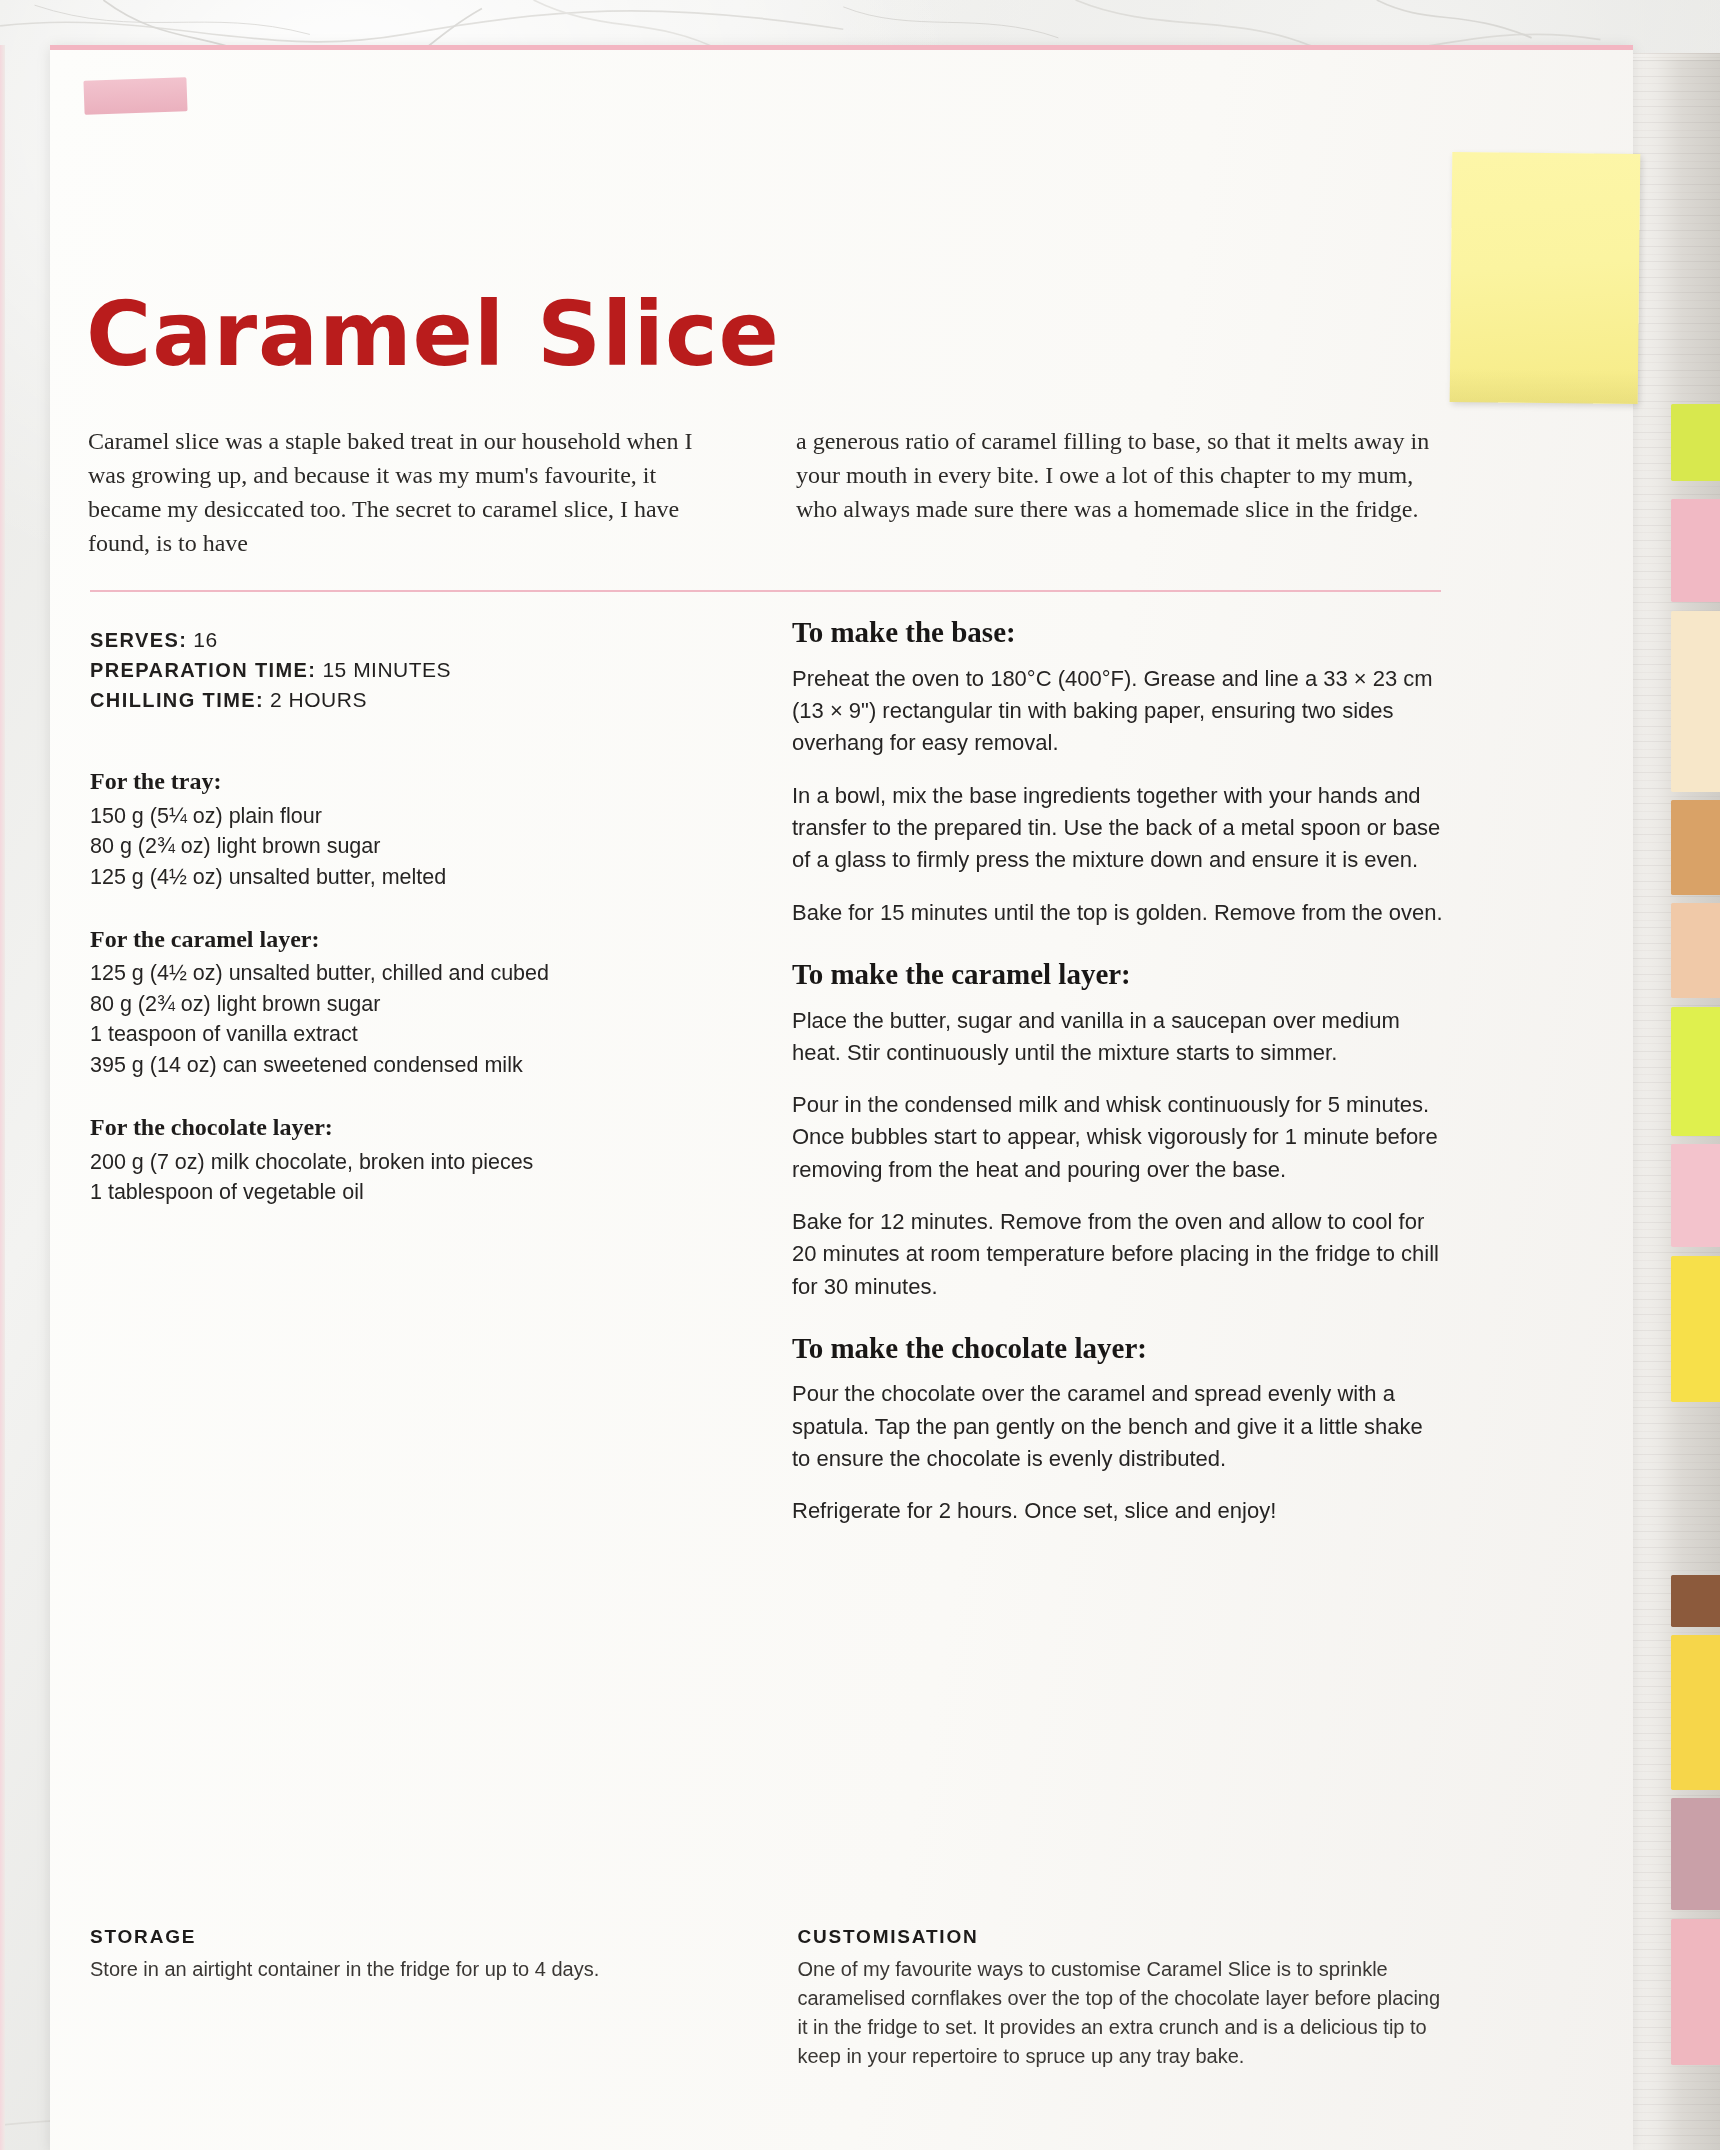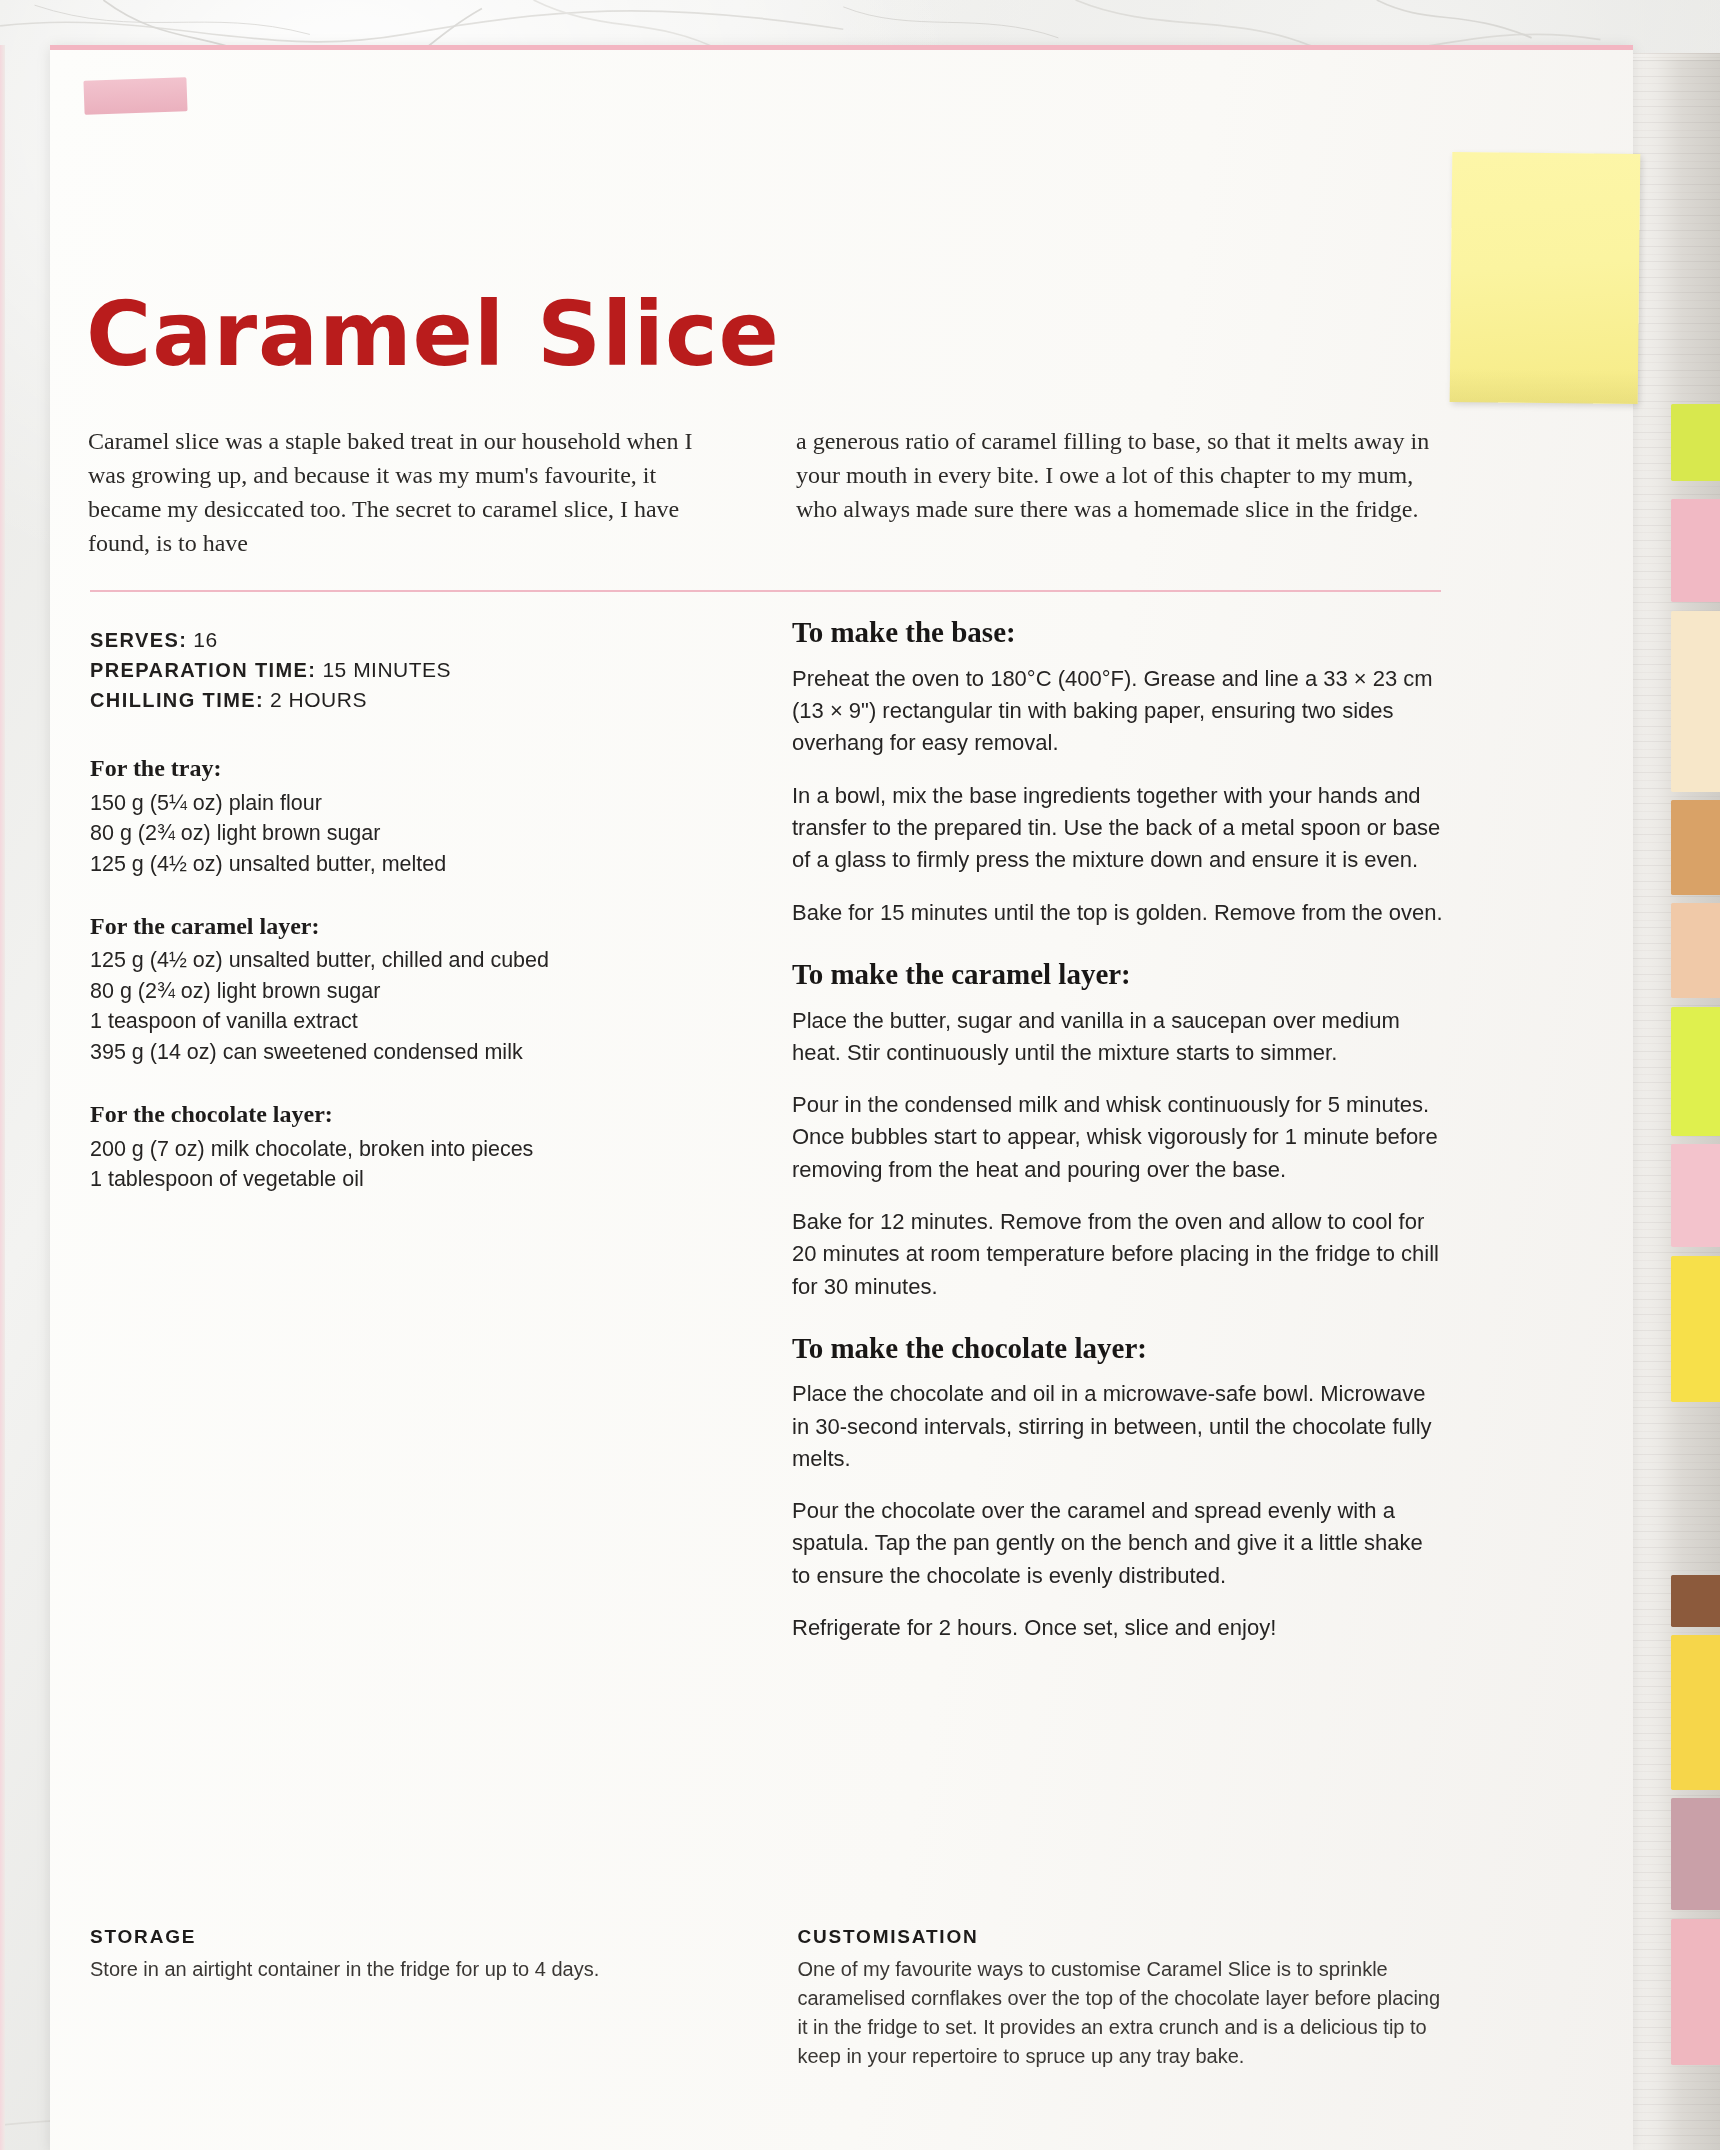--- a/index.html
+++ b/index.html
@@ -148,21 +148,21 @@
     background: #f0b9c5;
   }
 
   
   .left-col {
     position: absolute;
     left: 40px;
     top: 580px;
     width: 637px;
   }
-  .meta { margin-bottom: 41px; }
+  .meta { margin-bottom: 54px; }
   .meta-line {
     font-family: "Liberation Sans", sans-serif;
     font-size: 21px;
     color: #211f1e;
     line-height: 1.42;
     letter-spacing: 0.2px;
   }
   .meta-line b {
     font-weight: bold;
     letter-spacing: 1.4px;
@@ -630,21 +630,20 @@
       <p class="step-p">Preheat the oven to 180°C (400°F). Grease and line a 33 × 23 cm (13 × 9") rectangular tin with baking paper, ensuring two sides overhang for easy removal.</p>
       <p class="step-p">In a bowl, mix the base ingredients together with your hands and transfer to the prepared tin. Use the back of a metal spoon or base of a glass to firmly press the mixture down and ensure it is even.</p>
       <p class="step-p">Bake for 15 minutes until the top is golden. Remove from the oven.</p>
 
       <h2 class="step-head spaced">To make the caramel layer:</h2>
       <p class="step-p">Place the butter, sugar and vanilla in a saucepan over medium heat. Stir continuously until the mixture starts to simmer.</p>
       <p class="step-p">Pour in the condensed milk and whisk continuously for 5 minutes. Once bubbles start to appear, whisk vigorously for 1 minute before removing from the heat and pouring over the base.</p>
       <p class="step-p">Bake for 12 minutes. Remove from the oven and allow to cool for 20 minutes at room temperature before placing in the fridge to chill for 30 minutes.</p>
 
       <h2 class="step-head spaced">To make the chocolate layer:</h2>
-      <p class="step-p">Place the chocolate and oil in a microwave-safe bowl. Microwave in 30-second intervals, stirring in between, until the chocolate fully melts.</p>
       <p class="step-p">Pour the chocolate over the caramel and spread evenly with a spatula. Tap the pan gently on the bench and give it a little shake to ensure the chocolate is evenly distributed.</p>
       <p class="step-p">Refrigerate for 2 hours. Once set, slice and enjoy!</p>
     </div>
 
     <div class="foot">
       <div class="foot-col">
         <div class="foot-head">STORAGE</div>
         <div class="foot-body">Store in an airtight container in the fridge for up to 4 days.</div>
       </div>
       <div class="foot-col">

